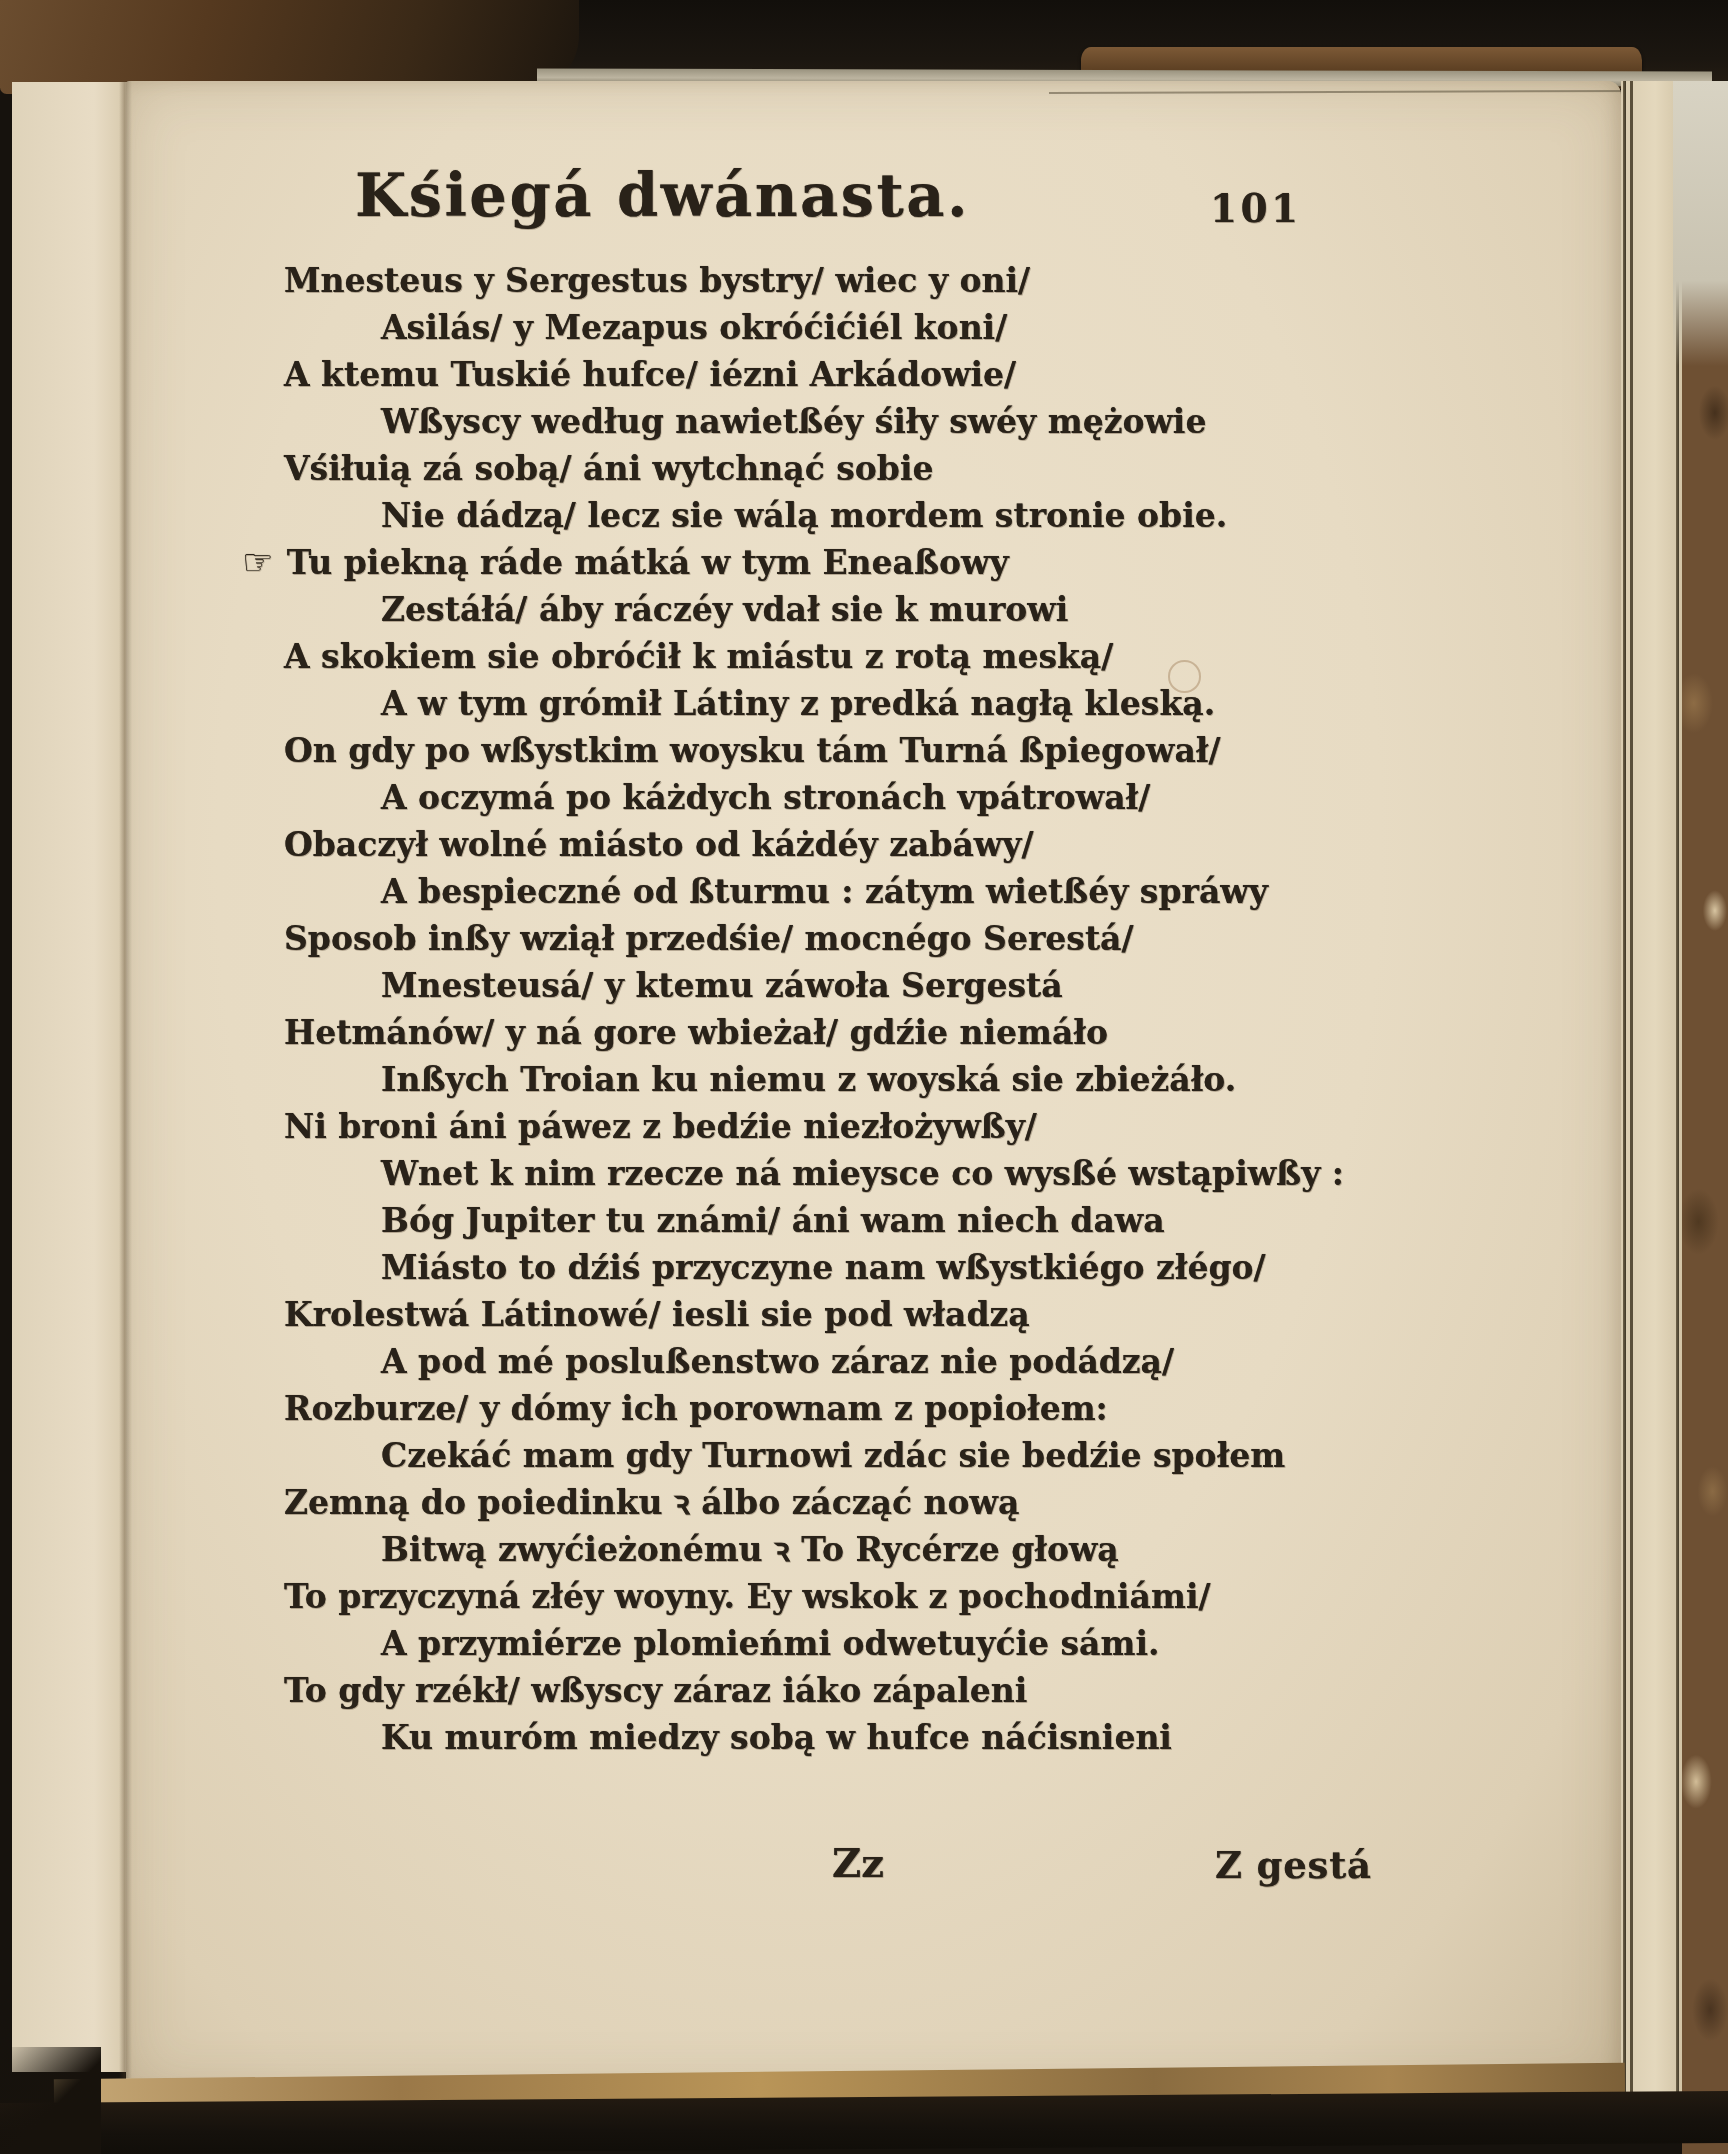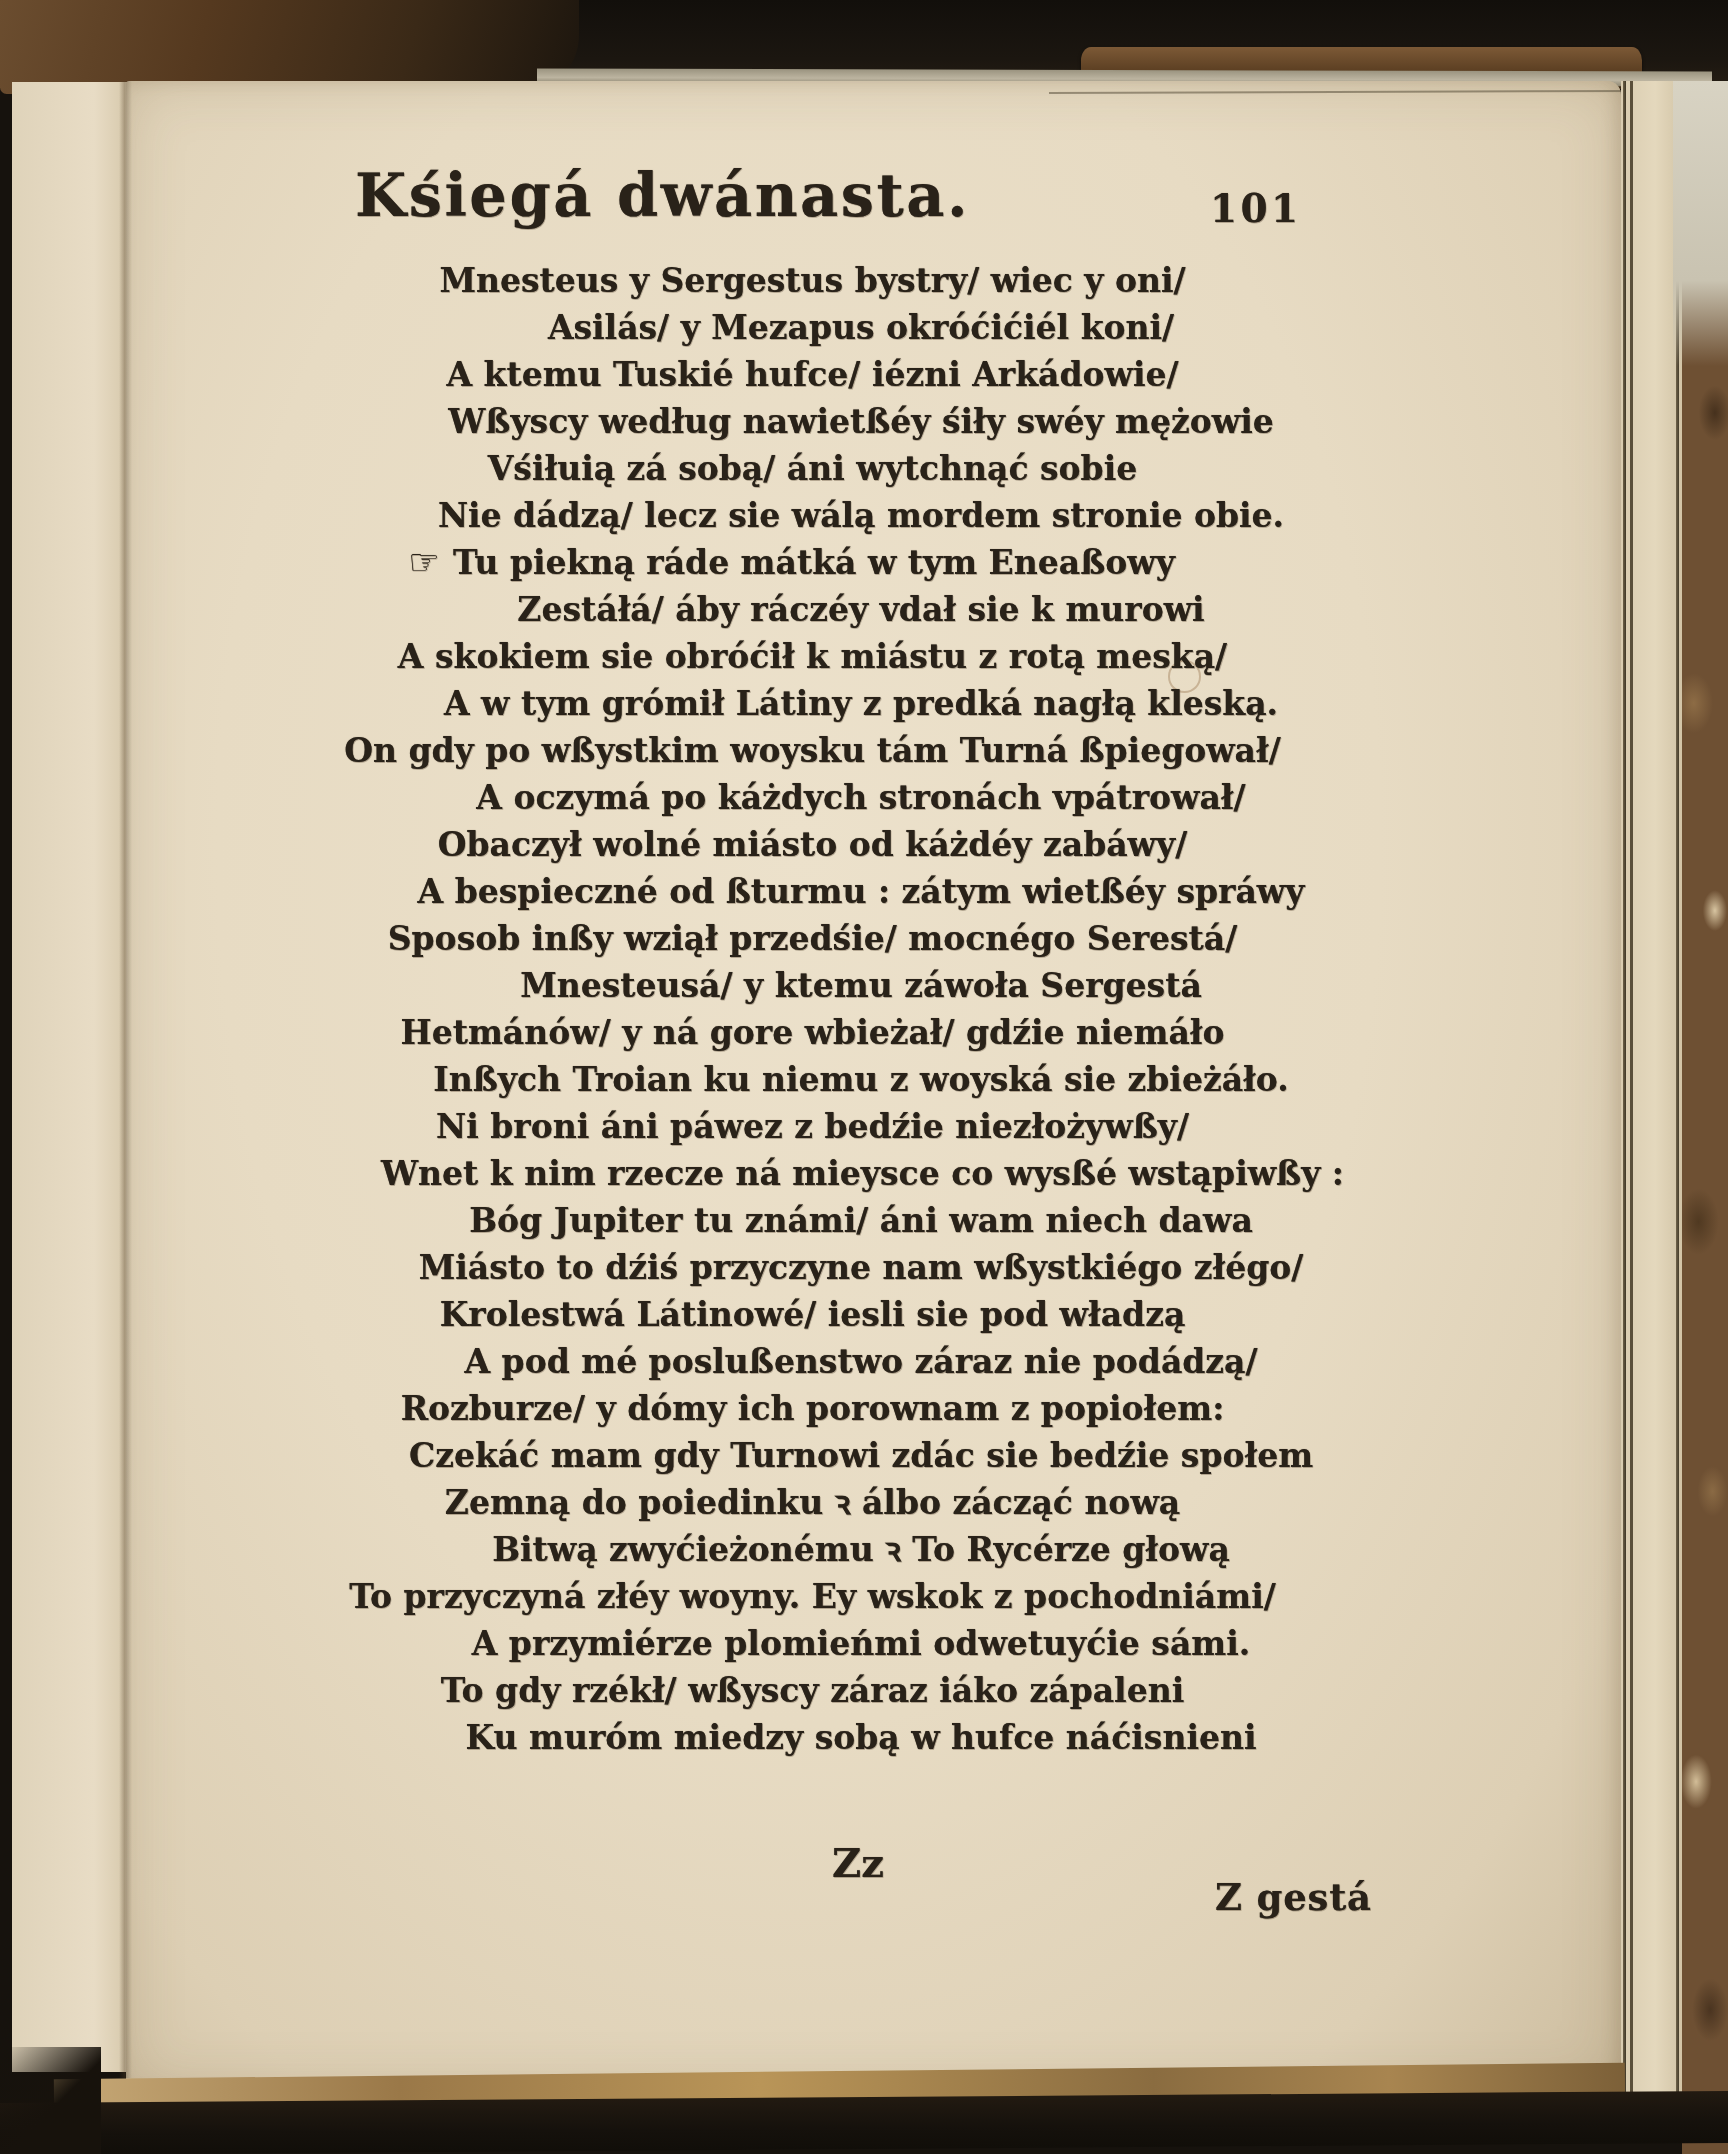--- a/index.html
+++ b/index.html
@@ -110,33 +110,32 @@
     white-space:nowrap;
   }
   .page-number{
     position:absolute;left:1210px;top:185px;font-size:39px;font-weight:700;
     letter-spacing:3.4px;
   }
   .verse{
     position:absolute;left:284px;top:257px;width:1057px;
     font-size:33px;font-weight:700;line-height:47px;
   }
-  .verse .line{white-space:nowrap;text-align:center;}
+  .verse .line{white-space:nowrap;}
   .verse .indent{padding-left:97px;}
   .manicule{
     display:inline-block;margin-left:-42px;margin-right:13.4px;font-size:35px;
     font-family:"DejaVu Sans",sans-serif;
   }
   .signature-mark{
     position:absolute;left:832px;top:1839px;font-size:40px;font-weight:700;
   }
   .catchword{
     position:absolute;left:1215px;top:1843px;font-size:37px;font-weight:700;
     letter-spacing:0.8px;
-    margin-top:32px;
   }
 </style>
 </head>
 <body>
 
 <div class="photo">
 
   <div class="binding-top"></div>
   <div class="leather-corner"></div>
   <div class="leather-roll"></div>

